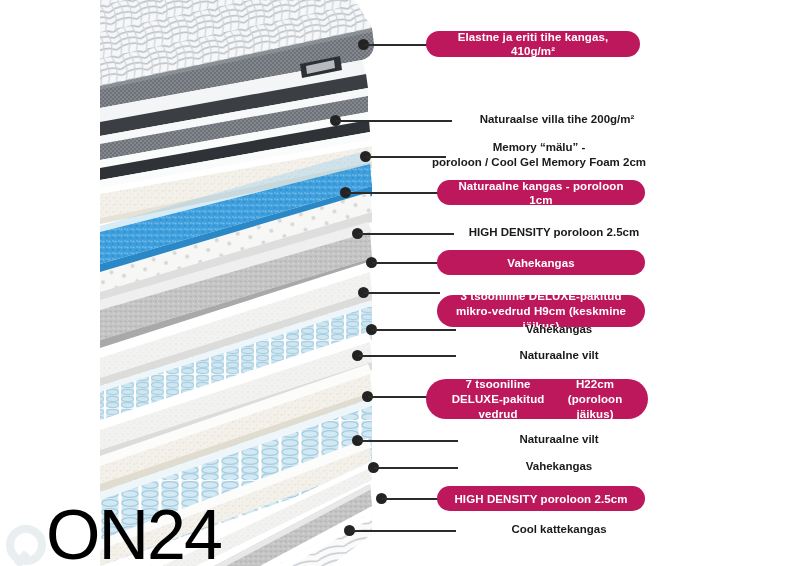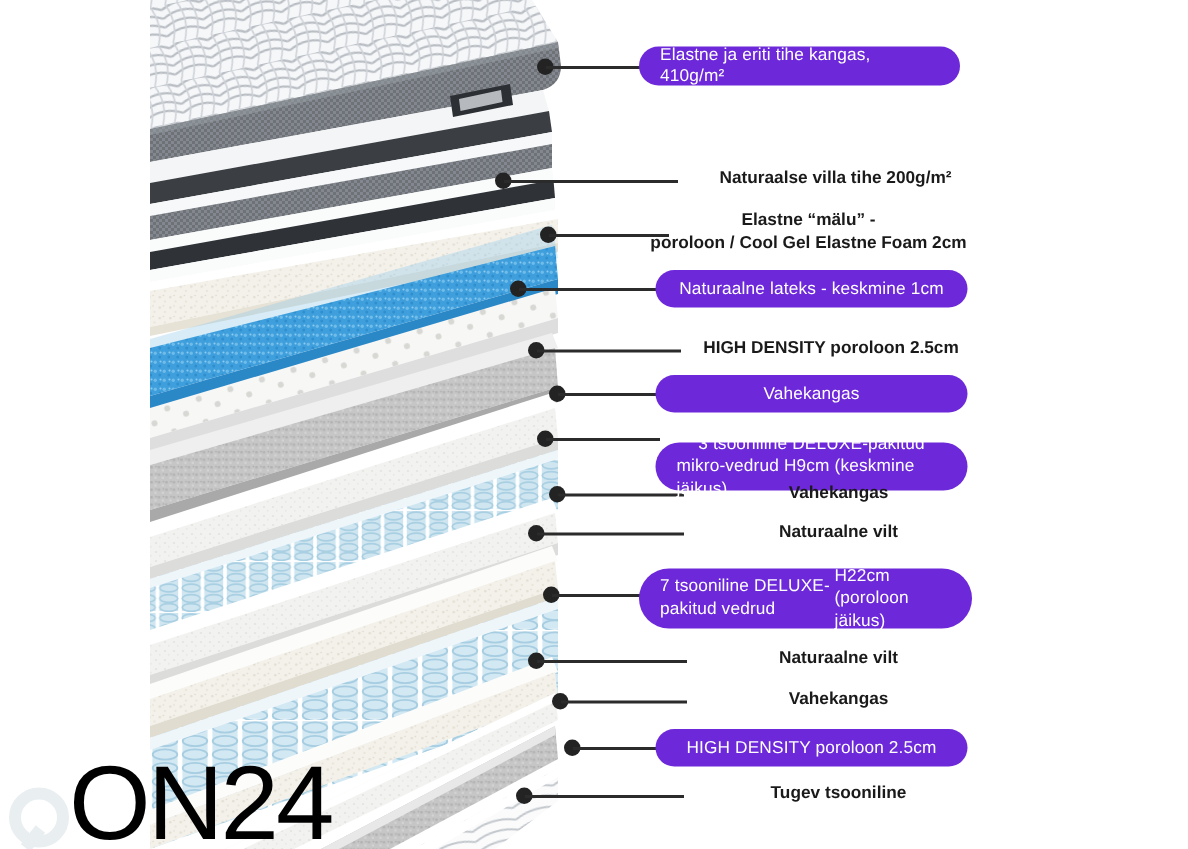--- a/index.html
+++ b/index.html
@@ -14,23 +14,23 @@
              border-radius:50%;vertical-align:-6px;box-sizing:border-box;position:relative;}
   .watermark .wm-o:after{content:"";position:absolute;width:8px;height:16px;background:#e9eef1;
              left:4px;bottom:-10px;transform:rotate(38deg);}
 
   
   #art{position:absolute;left:0;top:0;width:420px;height:566px;}
 
   
   .lead{position:absolute;height:2px;background:#2b2b2b;}
   .dot{position:absolute;width:11px;height:11px;border-radius:50%;background:#232323;}
-  .pill{position:absolute;background:#6d28d9;border-radius:22px;color:#fff;
-        display:flex;align-items:center;justify-content:center;text-align:left;
-        font-size:11.5px;font-weight:400;line-height:14px;letter-spacing:.1px;
+  .pill{position:absolute;background:#be185d;border-radius:22px;color:#fff;
+        display:flex;align-items:center;justify-content:center;text-align:center;
+        font-size:11.5px;font-weight:700;line-height:14px;letter-spacing:.1px;
         padding:0 14px;box-sizing:border-box;}
   .pill.two{line-height:15px;}
   .txt{position:absolute;text-align:center;color:#1a1a1a;font-size:11.5px;
        font-weight:600;line-height:15px;}
 </style>
 </head>
 <body>
 
 <div id="stage">
 
@@ -253,25 +253,25 @@
   <div class="lead" style="left:382px;top:498px;width:58px;"></div>
 
   <div class="dot" style="left:344px;top:525px;"></div>
   <div class="lead" style="left:350px;top:530px;width:106px;"></div>
 
   <div class="pill" style="left:426px;top:31px;width:214px;height:26px;">Elastne ja eriti tihe kangas, 410g/m²</div>
 
   <div class="txt" style="left:462px;top:112px;width:190px;">Naturaalse villa tihe 200g/m²</div>
 
   <div class="txt" style="left:424px;top:140px;width:230px;">
-    <div>Elastne “mälu” -</div>
-    <div>poroloon / Cool Gel Elastne Foam 2cm</div>
-  </div>
-
-  <div class="pill" style="left:437px;top:180px;width:208px;height:25px;">Naturaalne lateks - keskmine 1cm</div>
+    <div>Memory “mälu” -</div>
+    <div>poroloon / Cool Gel Memory Foam 2cm</div>
+  </div>
+
+  <div class="pill" style="left:437px;top:180px;width:208px;height:25px;">Naturaalne kangas - poroloon 1cm</div>
 
   <div class="txt" style="left:456px;top:225px;width:196px;">HIGH DENSITY poroloon 2.5cm</div>
 
   <div class="pill" style="left:437px;top:250px;width:208px;height:25px;">Vahekangas</div>
 
   <div class="pill two" style="left:437px;top:295px;width:208px;height:32px;flex-direction:column;">
     <div>3 tsooniline DELUXE-pakitud</div>
     <div>mikro-vedrud H9cm (keskmine jäikus)</div>
   </div>
 
@@ -283,15 +283,15 @@
     <div>7 tsooniline DELUXE-pakitud vedrud</div>
     <div>H22cm (poroloon jäikus)</div>
   </div>
 
   <div class="txt" style="left:466px;top:432px;width:186px;">Naturaalne vilt</div>
 
   <div class="txt" style="left:466px;top:459px;width:186px;">Vahekangas</div>
 
   <div class="pill" style="left:437px;top:486px;width:208px;height:25px;">HIGH DENSITY poroloon 2.5cm</div>
 
-  <div class="txt" style="left:466px;top:522px;width:186px;">Tugev tsooniline</div>
+  <div class="txt" style="left:466px;top:522px;width:186px;">Cool kattekangas</div>
 
 </div>
 
 </body></html>

